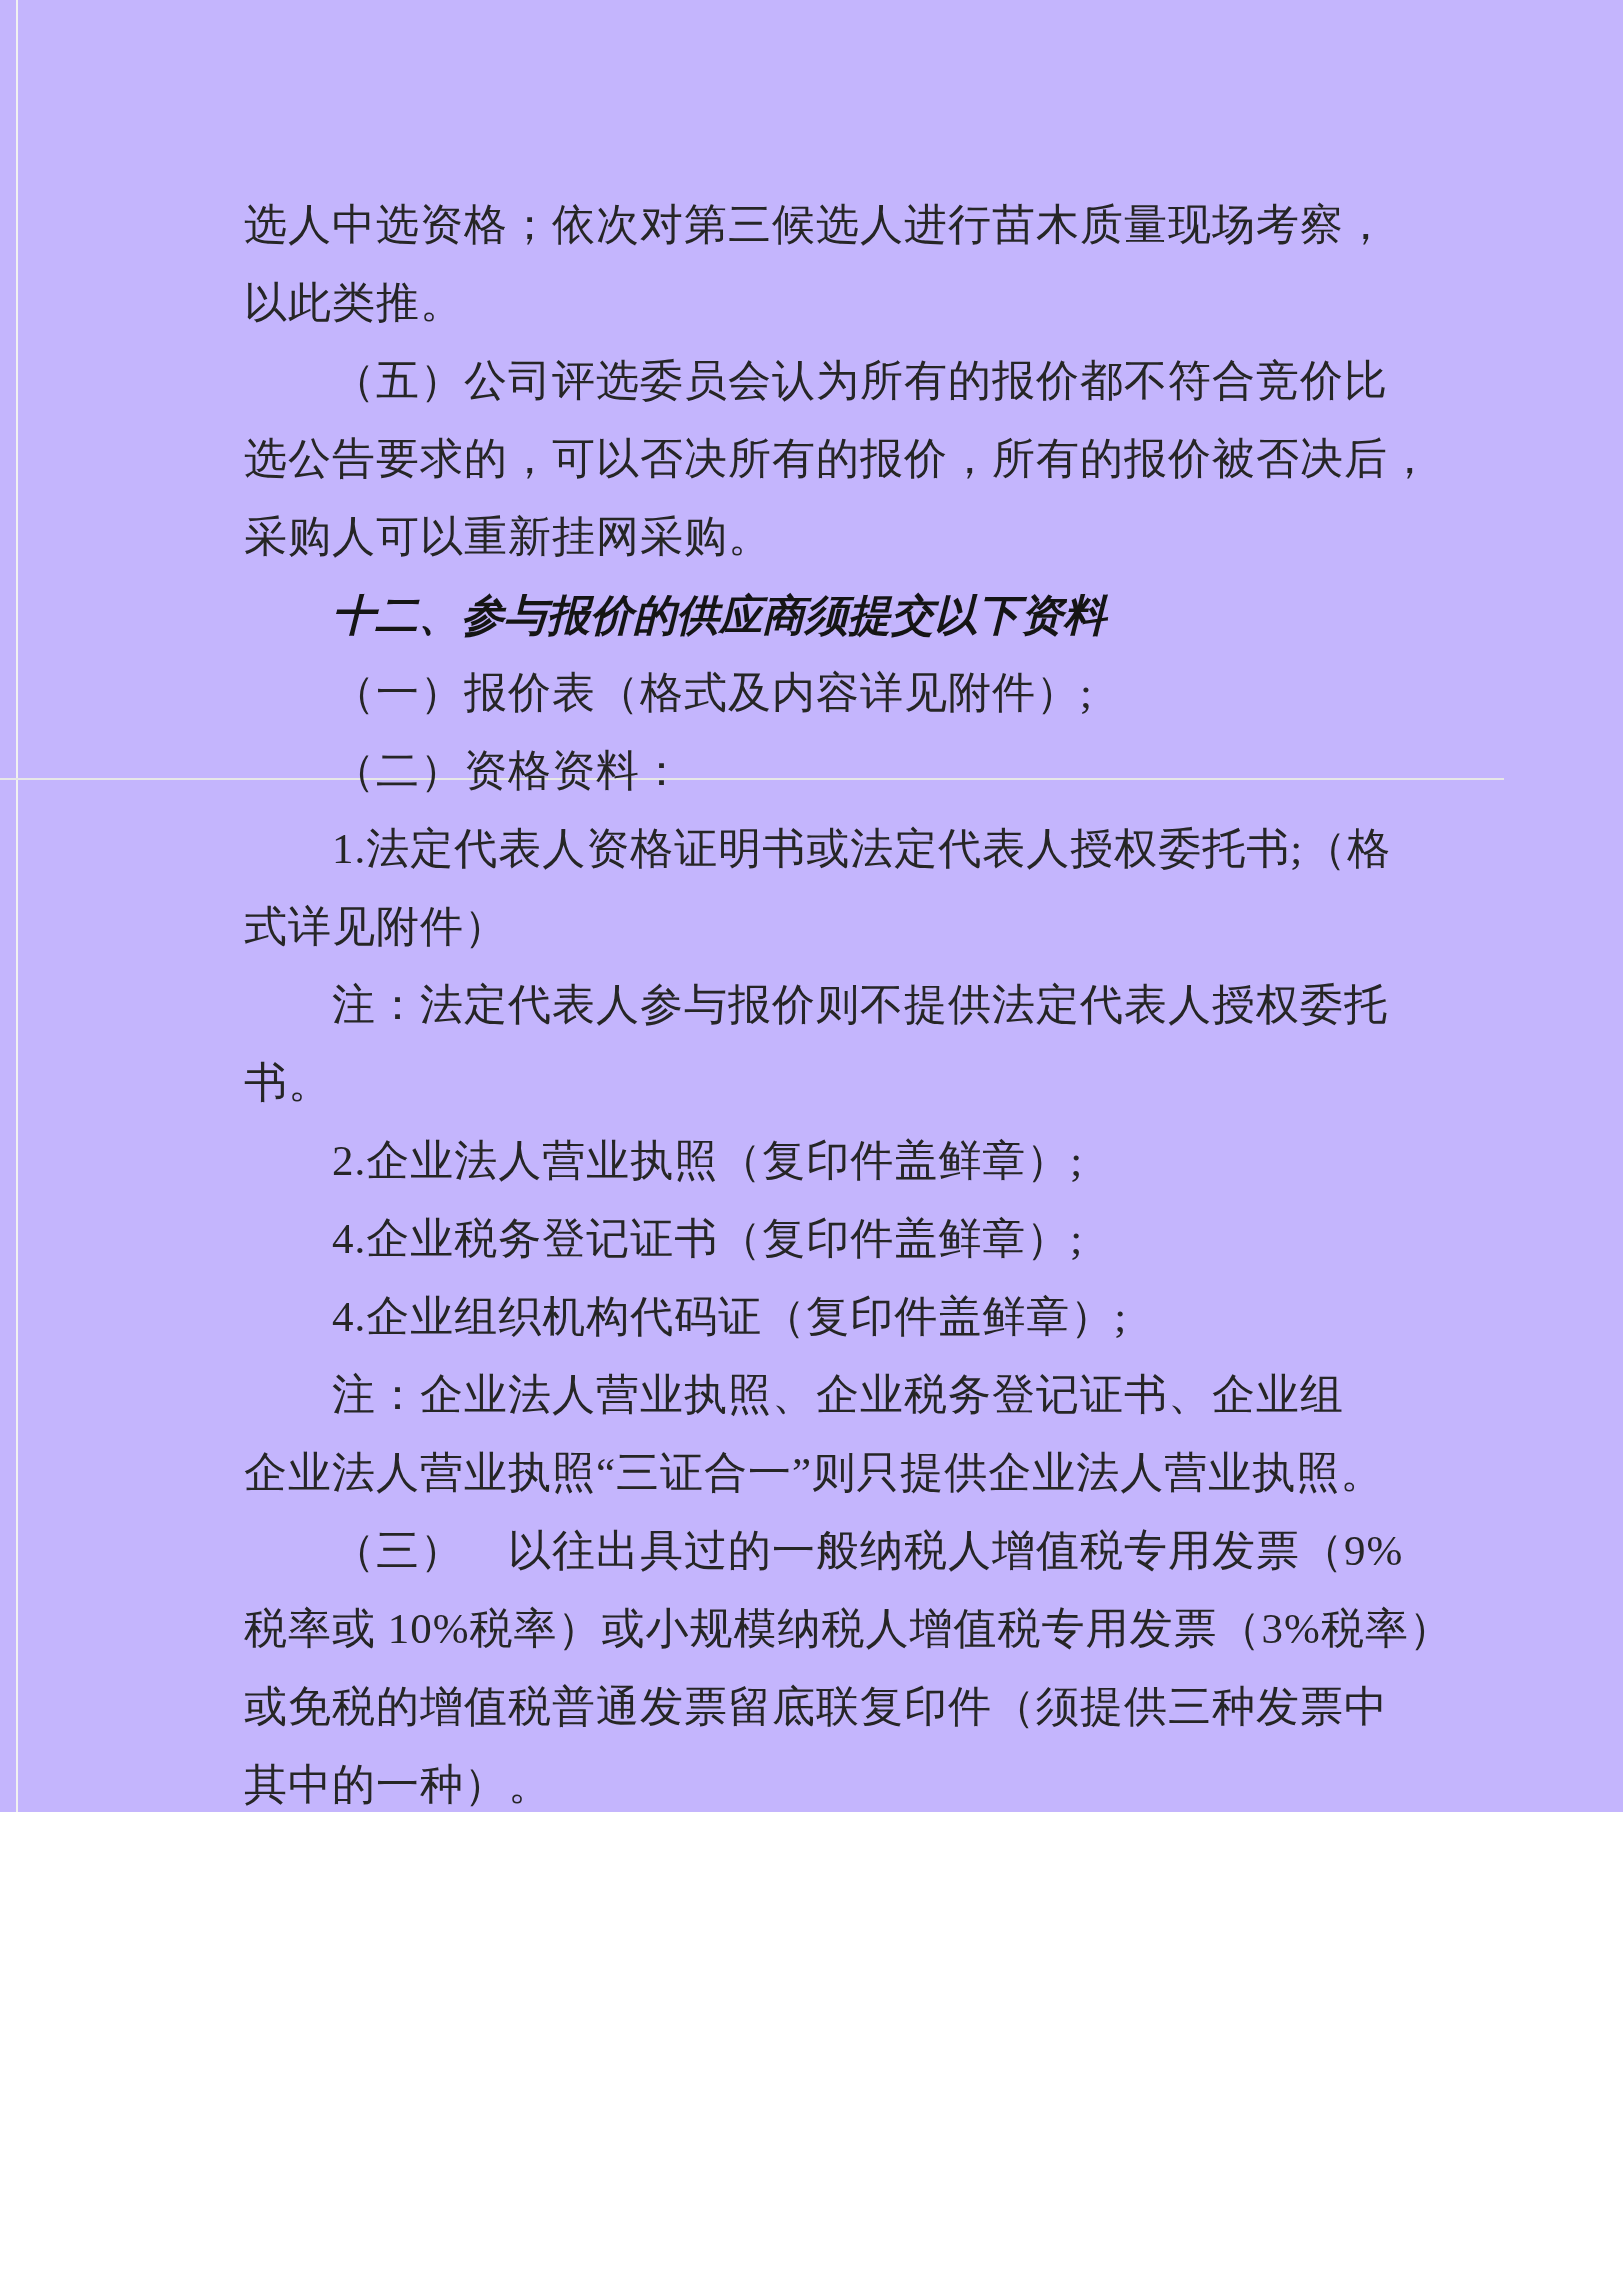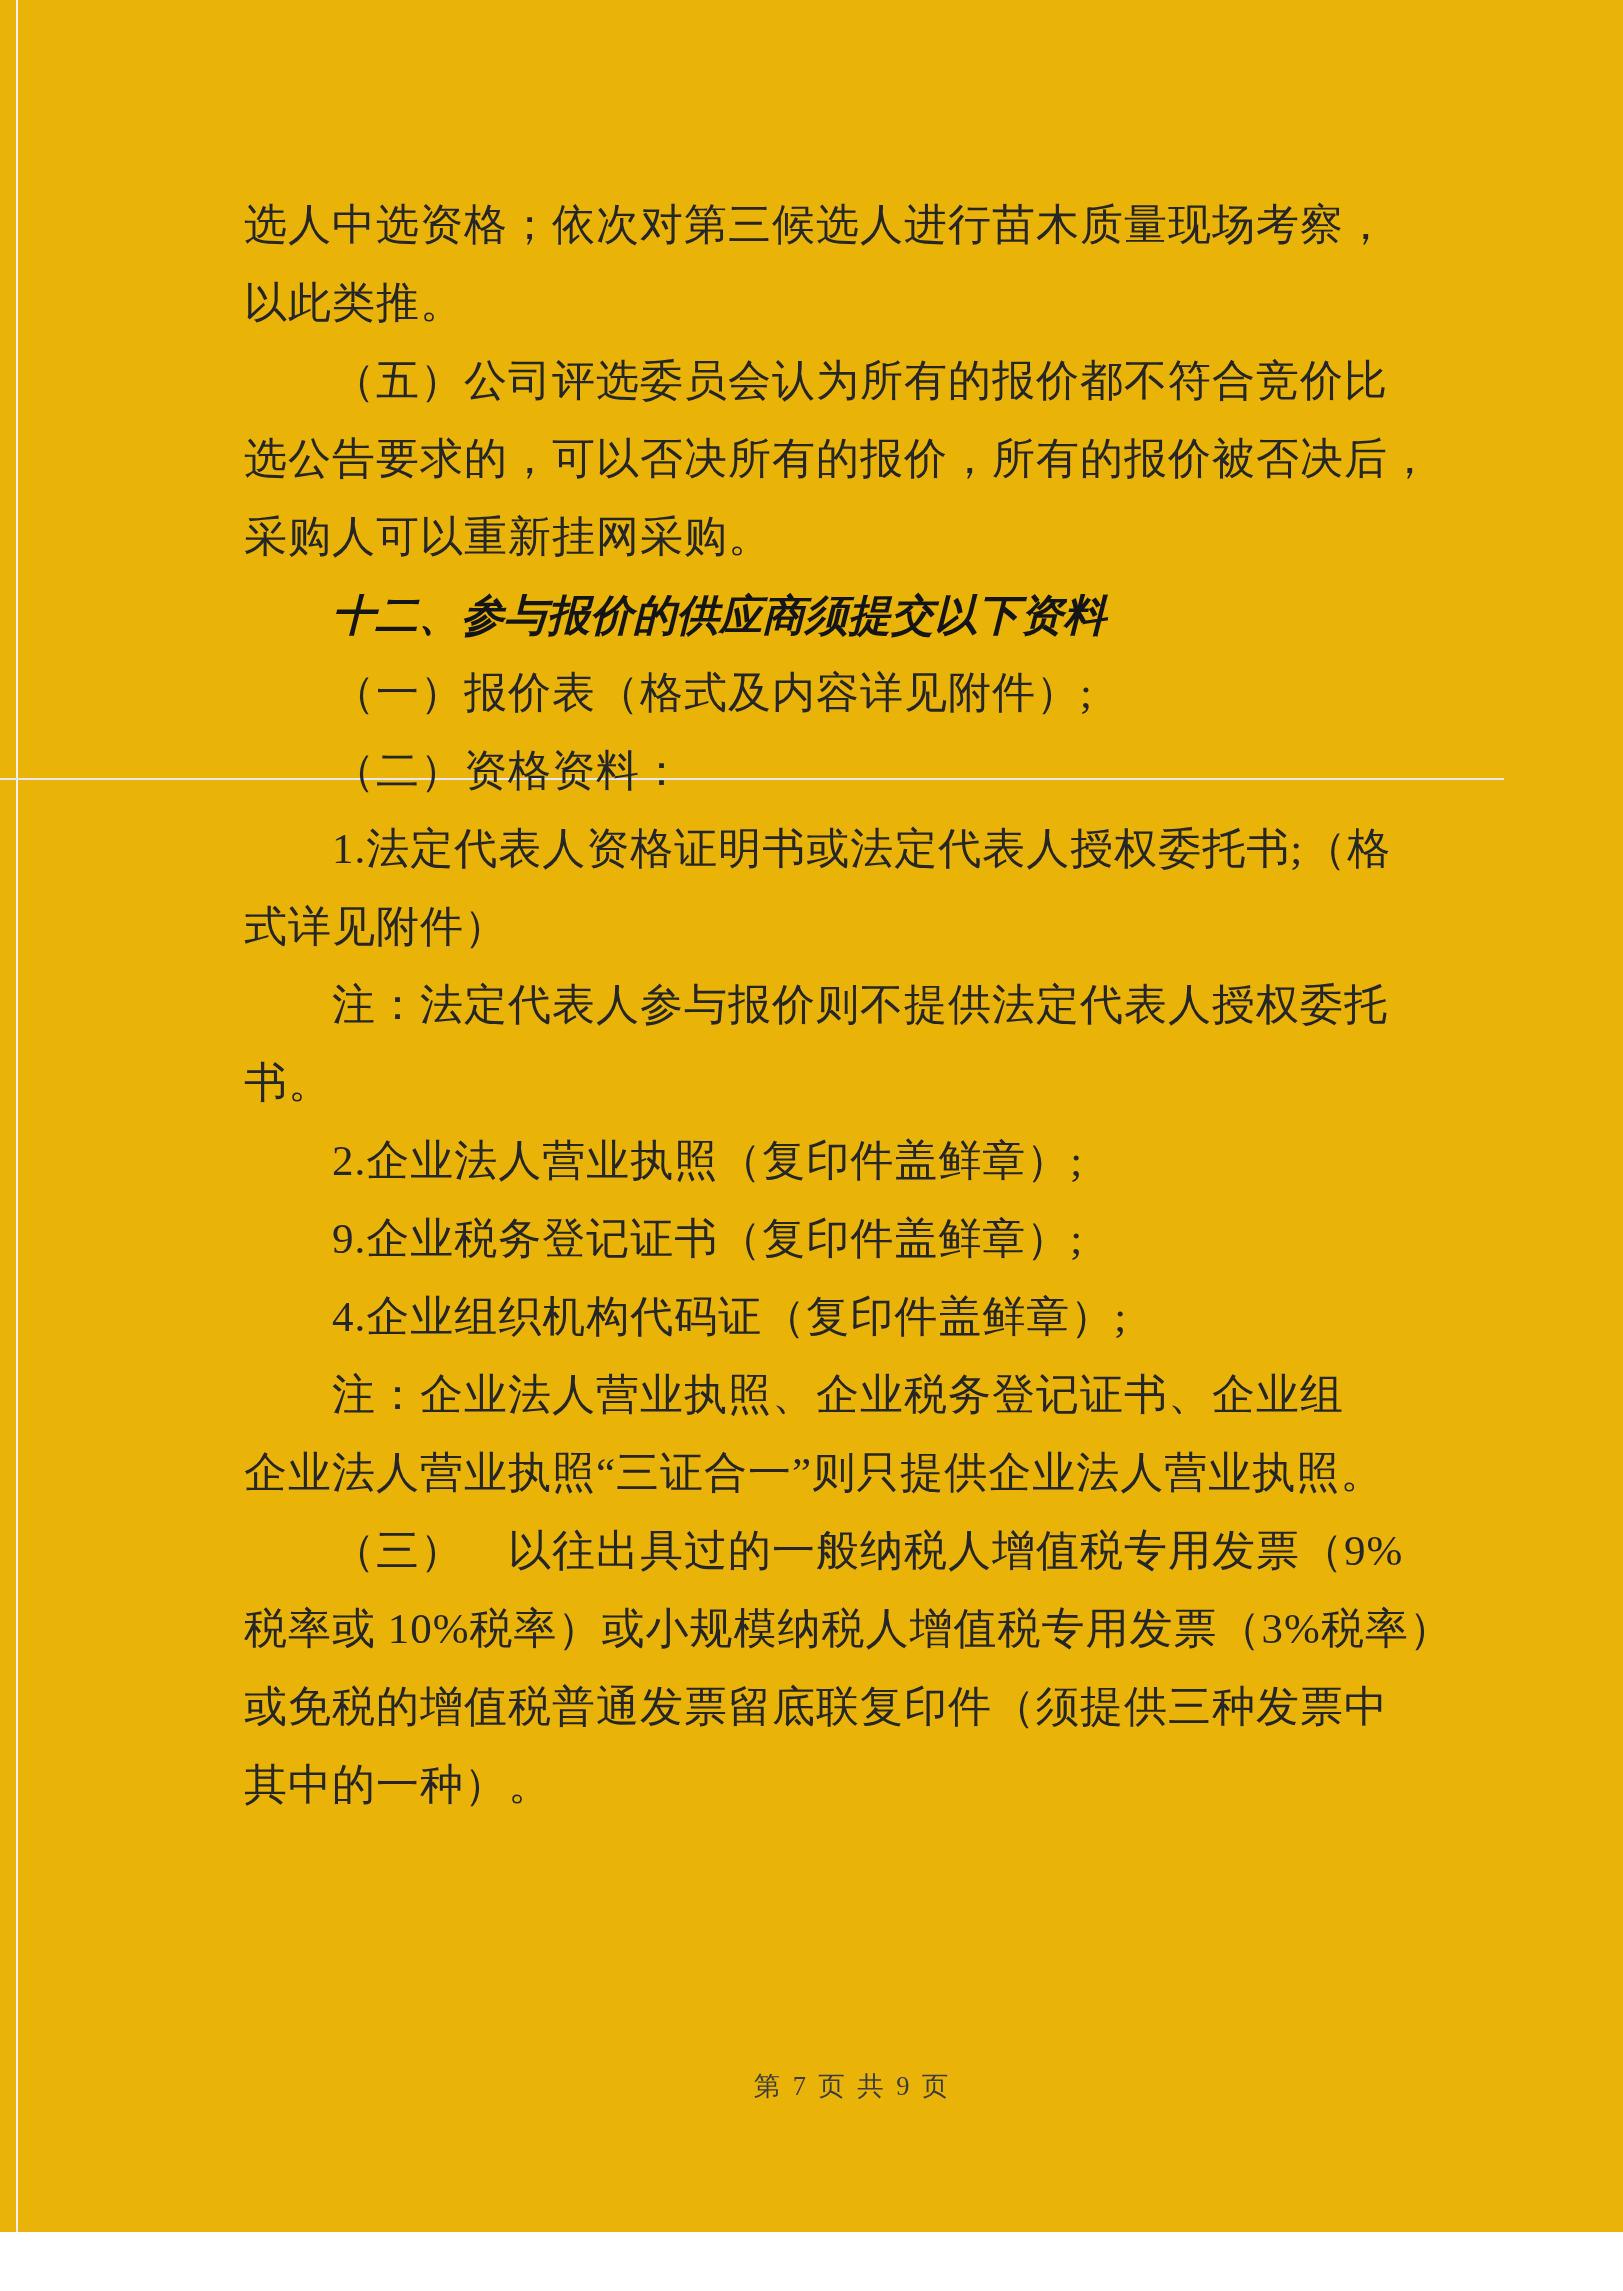--- a/index.html
+++ b/index.html
@@ -3,22 +3,22 @@
 <meta charset="utf-8">
 <style>
   html, body {
     margin: 0;
     padding: 0;
     background: #ffffff;
   }
   .page {
     position: relative;
     width: 1623px;
-    height: 2232px;
-    background: #eab308;
+    height: 1812px;
+    background: #c4b5fd;
     overflow: hidden;
     font-family: "Liberation Serif", "DejaVu Serif", serif;
     color: #262626;
   }
   
   .edge-band {
     position: absolute;
     left: 15.7px;
     top: 0;
     width: 2px;
@@ -82,21 +82,21 @@
     <div class="line">选公告要求的，可以否决所有的报价，所有的报价被否决后，</div>
     <div class="line">采购人可以重新挂网采购。</div>
     <div class="line indent heading">十二、参与报价的供应商须提交以下资料</div>
     <div class="line indent">（一）报价表（格式及内容详见附件）;</div>
     <div class="line indent">（二）资格资料：</div>
     <div class="line indent">1.法定代表人资格证明书或法定代表人授权委托书;（格</div>
     <div class="line">式详见附件）</div>
     <div class="line indent">注：法定代表人参与报价则不提供法定代表人授权委托</div>
     <div class="line">书。</div>
     <div class="line indent">2.企业法人营业执照（复印件盖鲜章）;</div>
-    <div class="line indent">9.企业税务登记证书（复印件盖鲜章）;</div>
+    <div class="line indent">4.企业税务登记证书（复印件盖鲜章）;</div>
     <div class="line indent">4.企业组织机构代码证（复印件盖鲜章）;</div>
     <div class="line indent">注：企业法人营业执照、企业税务登记证书、企业组</div>
     <div class="line">企业法人营业执照“三证合一”则只提供企业法人营业执照。</div>
     <div class="line indent">（三）　以往出具过的一般纳税人增值税专用发票（9%</div>
     <div class="line">税率或 10%税率）或小规模纳税人增值税专用发票（3%税率）</div>
     <div class="line">或免税的增值税普通发票留底联复印件（须提供三种发票中</div>
     <div class="line">其中的一种）。</div>
   </div>
 
   <div class="footer">第 7 页 共 9 页</div>

